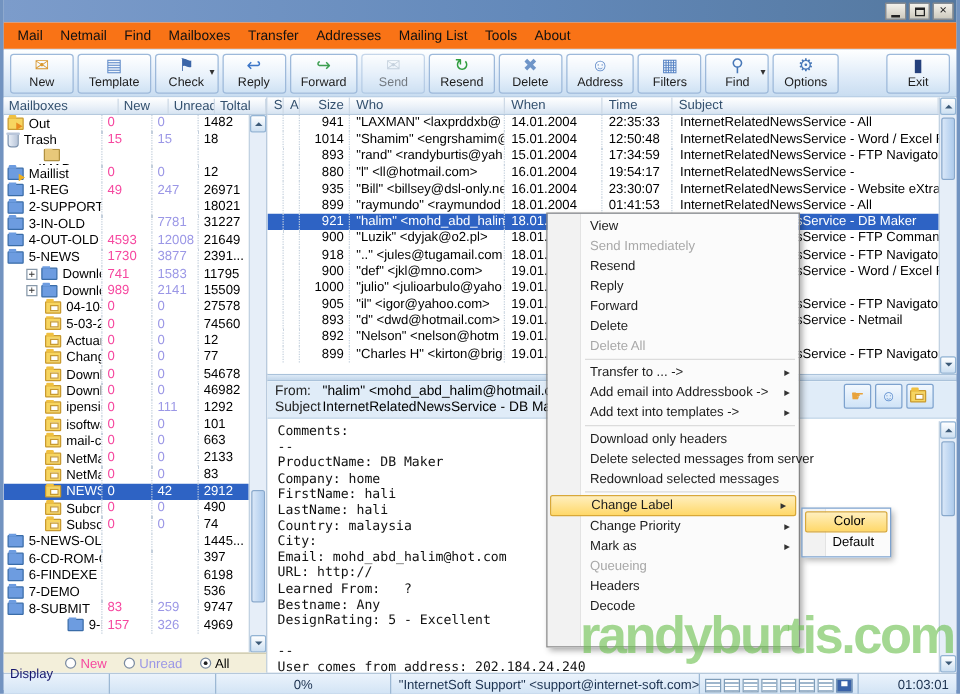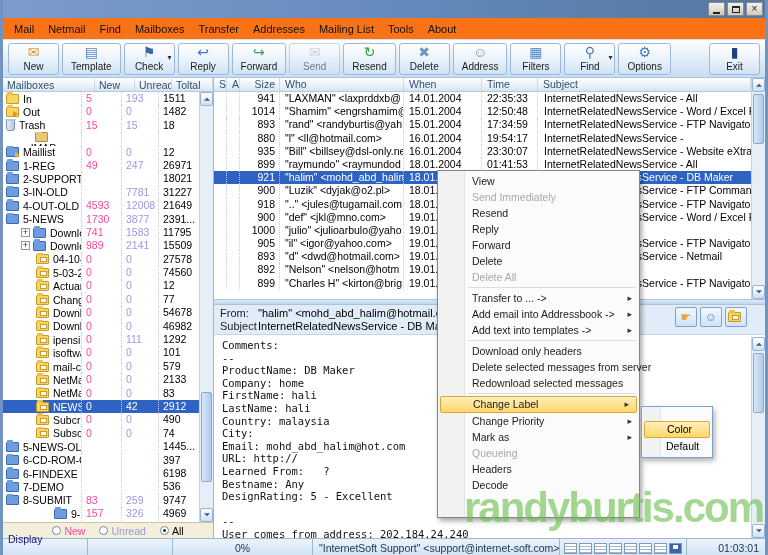--- a/index.html
+++ b/index.html
@@ -135,21 +135,21 @@
   .ctx-item { position:relative; height:16px; line-height:16px; padding-left:34px; color:#1c1c1c; white-space:nowrap; }
   .ctx-item.dis { color:#a8a8a8; }
   .ctx-item.hl { background:linear-gradient(#ffefbe,#ffd869); border:1px solid #d8a838; border-radius:2px;
     margin:0 2px; height:17px; line-height:15px; padding-left:32px; }
   .ctx-arrow { position:absolute; right:7px; top:0; font-size:9px; color:#333; }
   .ctx-sep { height:1px; background:#dcdcdc; margin:2px 3px 2px 30px; }
   .ctx-sub { position:absolute; left:638px; top:406px; width:72px; z-index:51;
     background:linear-gradient(90deg,#f2f2f2 0 18px,#e3e3e3 18px 19px,#fbfbfb 19px);
     border:1px solid #7da2ce; box-shadow:2px 3px 5px rgba(0,0,0,.3); padding:2px; font-size:10.5px; }
   .sub-item { height:17px; line-height:17px; padding-left:22px; }
-  .sub-item.hl { background:linear-gradient(#ffefbe,#ffd869); border:1px solid #d8a838; border-radius:2px; line-height:15px;margin-top:12px; }
+  .sub-item.hl { background:linear-gradient(#ffefbe,#ffd869); border:1px solid #d8a838; border-radius:2px; line-height:15px; }
 
   
   .watermark { position:absolute; right:2px; bottom:20px; z-index:70; font-size:42px; font-weight:bold;
     letter-spacing:-2px; color:rgba(104,190,74,.6); white-space:nowrap; pointer-events:none; }
 </style>
 </head>
 <body>
 
 <div class="window">
 
@@ -238,29 +238,20 @@
       <div class="panel-header sb-grid">
           <span class="sbh">Mailboxes</span>
           <span class="sbh">New</span>
           <span class="sbh">Unread</span>
           <span class="sbh">Toltal</span>
         </div>
       <div class="sb-list">
         <div>
             <div class="sb-row sb-grid">
               <span class="sb-name" style="padding-left: 3px;">
-                <span class="ico ico-inbox"></span>
-                <span class="sb-label">In</span>
-              </span>
-              <span class="sb-col sb-new">5</span>
-              <span class="sb-col sb-unread">193</span>
-              <span class="sb-col sb-total">1511</span>
-            </div>
-            <div class="sb-row sb-grid">
-              <span class="sb-name" style="padding-left: 3px;">
                 <span class="ico ico-outbox"></span>
                 <span class="sb-label">Out</span>
               </span>
               <span class="sb-col sb-new">0</span>
               <span class="sb-col sb-unread">0</span>
               <span class="sb-col sb-total">1482</span>
             </div>
             <div class="sb-row sb-grid">
               <span class="sb-name" style="padding-left: 3px;">
                 <span class="ico ico-trash"></span>
@@ -425,21 +416,21 @@
               <span class="sb-col sb-unread">0</span>
               <span class="sb-col sb-total">101</span>
             </div>
             <div class="sb-row sb-grid">
               <span class="sb-name" style="padding-left: 33px;">
                 <span class="ico ico-mailfolder"></span>
                 <span class="sb-label">mail-comm...</span>
               </span>
               <span class="sb-col sb-new">0</span>
               <span class="sb-col sb-unread">0</span>
-              <span class="sb-col sb-total">579</span>
+              <span class="sb-col sb-total">663</span>
             </div>
             <div class="sb-row sb-grid">
               <span class="sb-name" style="padding-left: 33px;">
                 <span class="ico ico-mailfolder"></span>
                 <span class="sb-label">NetMail</span>
               </span>
               <span class="sb-col sb-new">0</span>
               <span class="sb-col sb-unread">0</span>
               <span class="sb-col sb-total">2133</span>
             </div>

